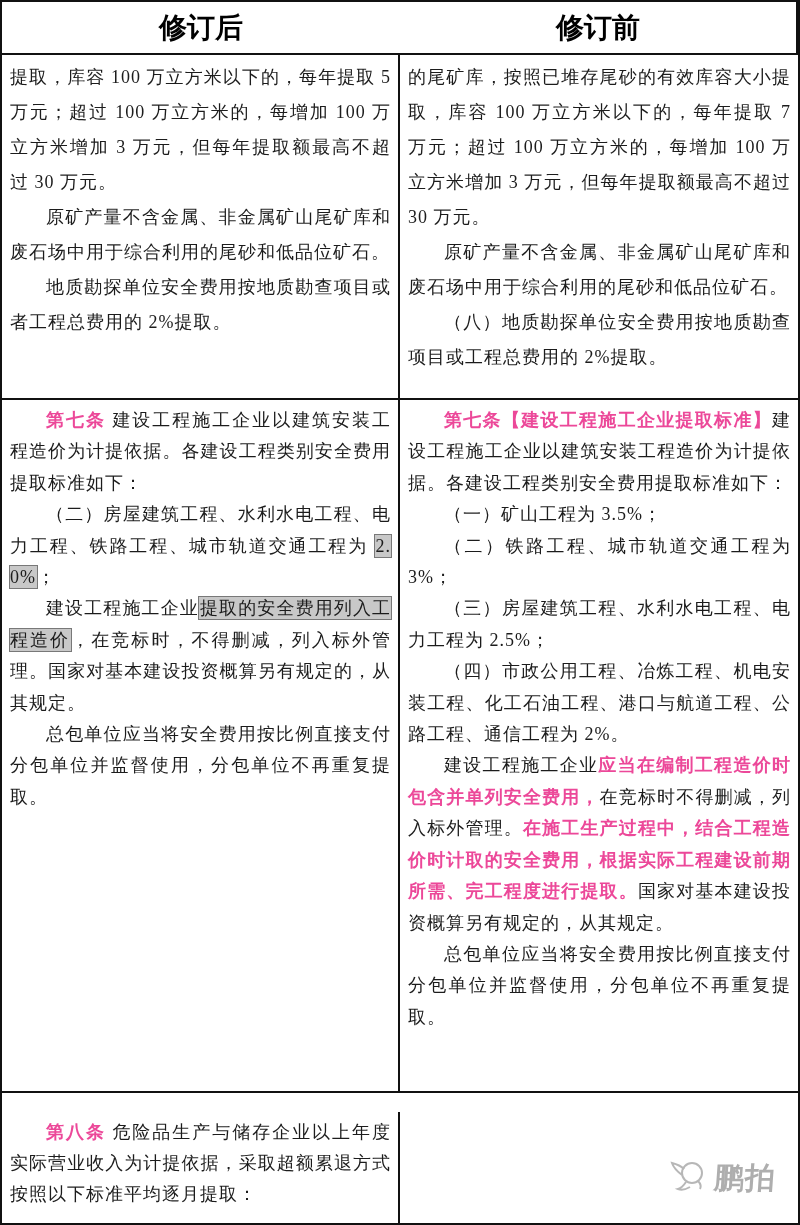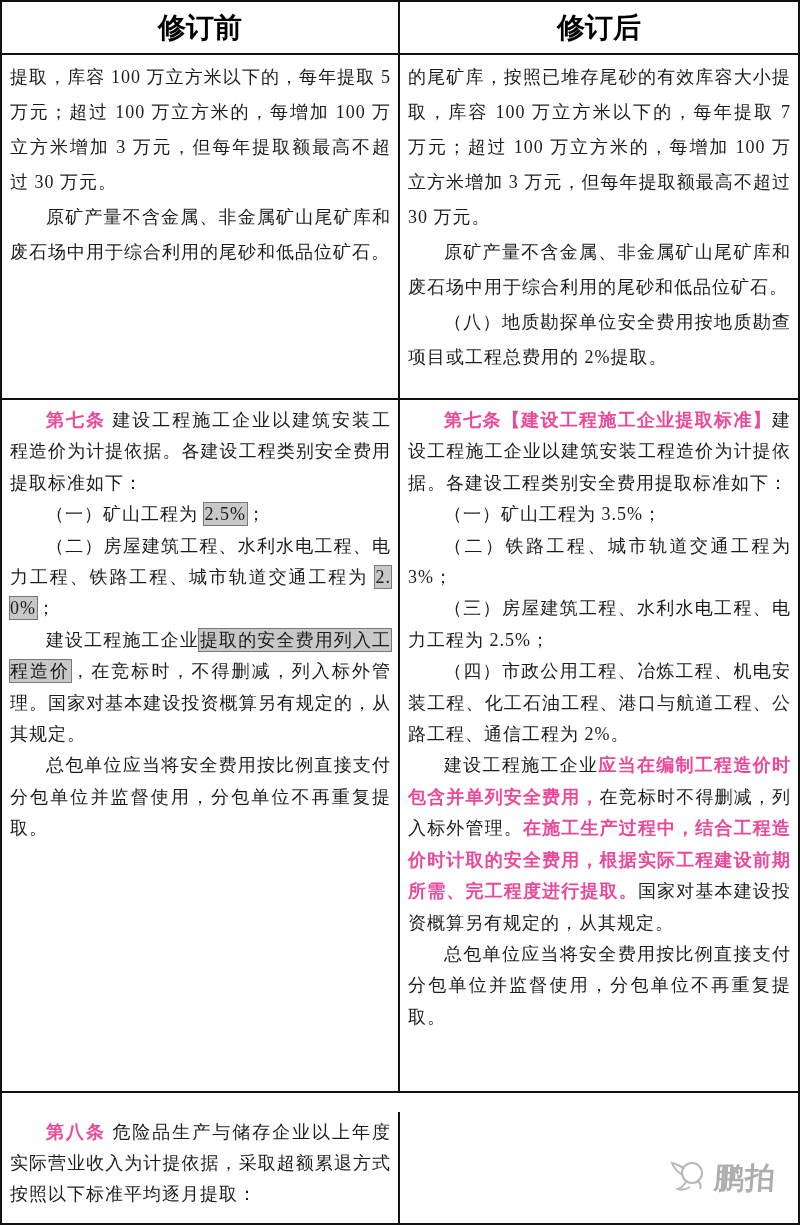--- a/index.html
+++ b/index.html
@@ -63,35 +63,35 @@
     pointer-events: none;
     z-index: 5;
   }
   #watermark svg { opacity: 0.55; }
   #watermark .wm-label { margin-left: 2px; transform: skewX(-4deg); }
 </style>
 </head>
 <body>
 
 <div id="doc">
+  <div class="cell hdr col-last">修订后</div>
   <div class="cell hdr">修订前</div>
-  <div class="cell hdr col-last">修订后</div>
 
 <div class="cell r1">
       <p class="para"><span>提取，库容 100 万立方米以下的，每年提取 5 万元；超过 100 万立方米的，每增加 100 万立方米增加 3 万元，但每年提取额最高不超过 30 万元。</span></p>
       <p class="para indent"><span>原矿产量不含金属、非金属矿山尾矿库和废石场中用于综合利用的尾砂和低品位矿石。</span></p>
+      <p class="para indent"><span>地质勘探单位安全费用按地质勘查项目或者工程总费用的 2%提取。</span></p>
     </div>
     <div class="cell r1 col-last">
       <p class="para"><span>的尾矿库，按照已堆存尾砂的有效库容大小提取，库容 100 万立方米以下的，每年提取 7 万元；超过 100 万立方米的，每增加 100 万立方米增加 3 万元，但每年提取额最高不超过 30 万元。</span></p>
       <p class="para indent"><span>原矿产量不含金属、非金属矿山尾矿库和废石场中用于综合利用的尾砂和低品位矿石。</span></p>
       <p class="para indent"><span>（八）地质勘探单位安全费用按地质勘查项目或工程总费用的 2%提取。</span></p>
     </div>
     <div class="cell r2">
       <p class="para indent"><span class="bold">第七条</span><span> 建设工程施工企业以建筑安装工程造价为计提依据。各建设工程类别安全费用提取标准如下：</span></p>
-      <p class="para indent"><span>（一）矿山工程为 </span><span class="hl">2.5%</span><span>；</span></p>
       <p class="para indent"><span>（二）房屋建筑工程、水利水电工程、电力工程、铁路工程、城市轨道交通工程为 </span><span class="hl">2.0%</span><span>；</span></p>
       <p class="para indent"><span>建设工程施工企业</span><span class="hl">提取的安全费用列入工程造价</span><span>，在竞标时，不得删减，列入标外管理。国家对基本建设投资概算另有规定的，从其规定。</span></p>
       <p class="para indent"><span>总包单位应当将安全费用按比例直接支付分包单位并监督使用，分包单位不再重复提取。</span></p>
     </div>
     <div class="cell r2 col-last">
       <p class="para indent"><span class="bold">第七条【建设工程施工企业提取标准】</span><span>建设工程施工企业以建筑安装工程造价为计提依据。各建设工程类别安全费用提取标准如下：</span></p>
       <p class="para indent"><span>（一）矿山工程为 3.5%；</span></p>
       <p class="para indent"><span>（二）铁路工程、城市轨道交通工程为 3%；</span></p>
       <p class="para indent"><span>（三）房屋建筑工程、水利水电工程、电力工程为 2.5%；</span></p>
       <p class="para indent"><span>（四）市政公用工程、冶炼工程、机电安装工程、化工石油工程、港口与航道工程、公路工程、通信工程为 2%。</span></p>

